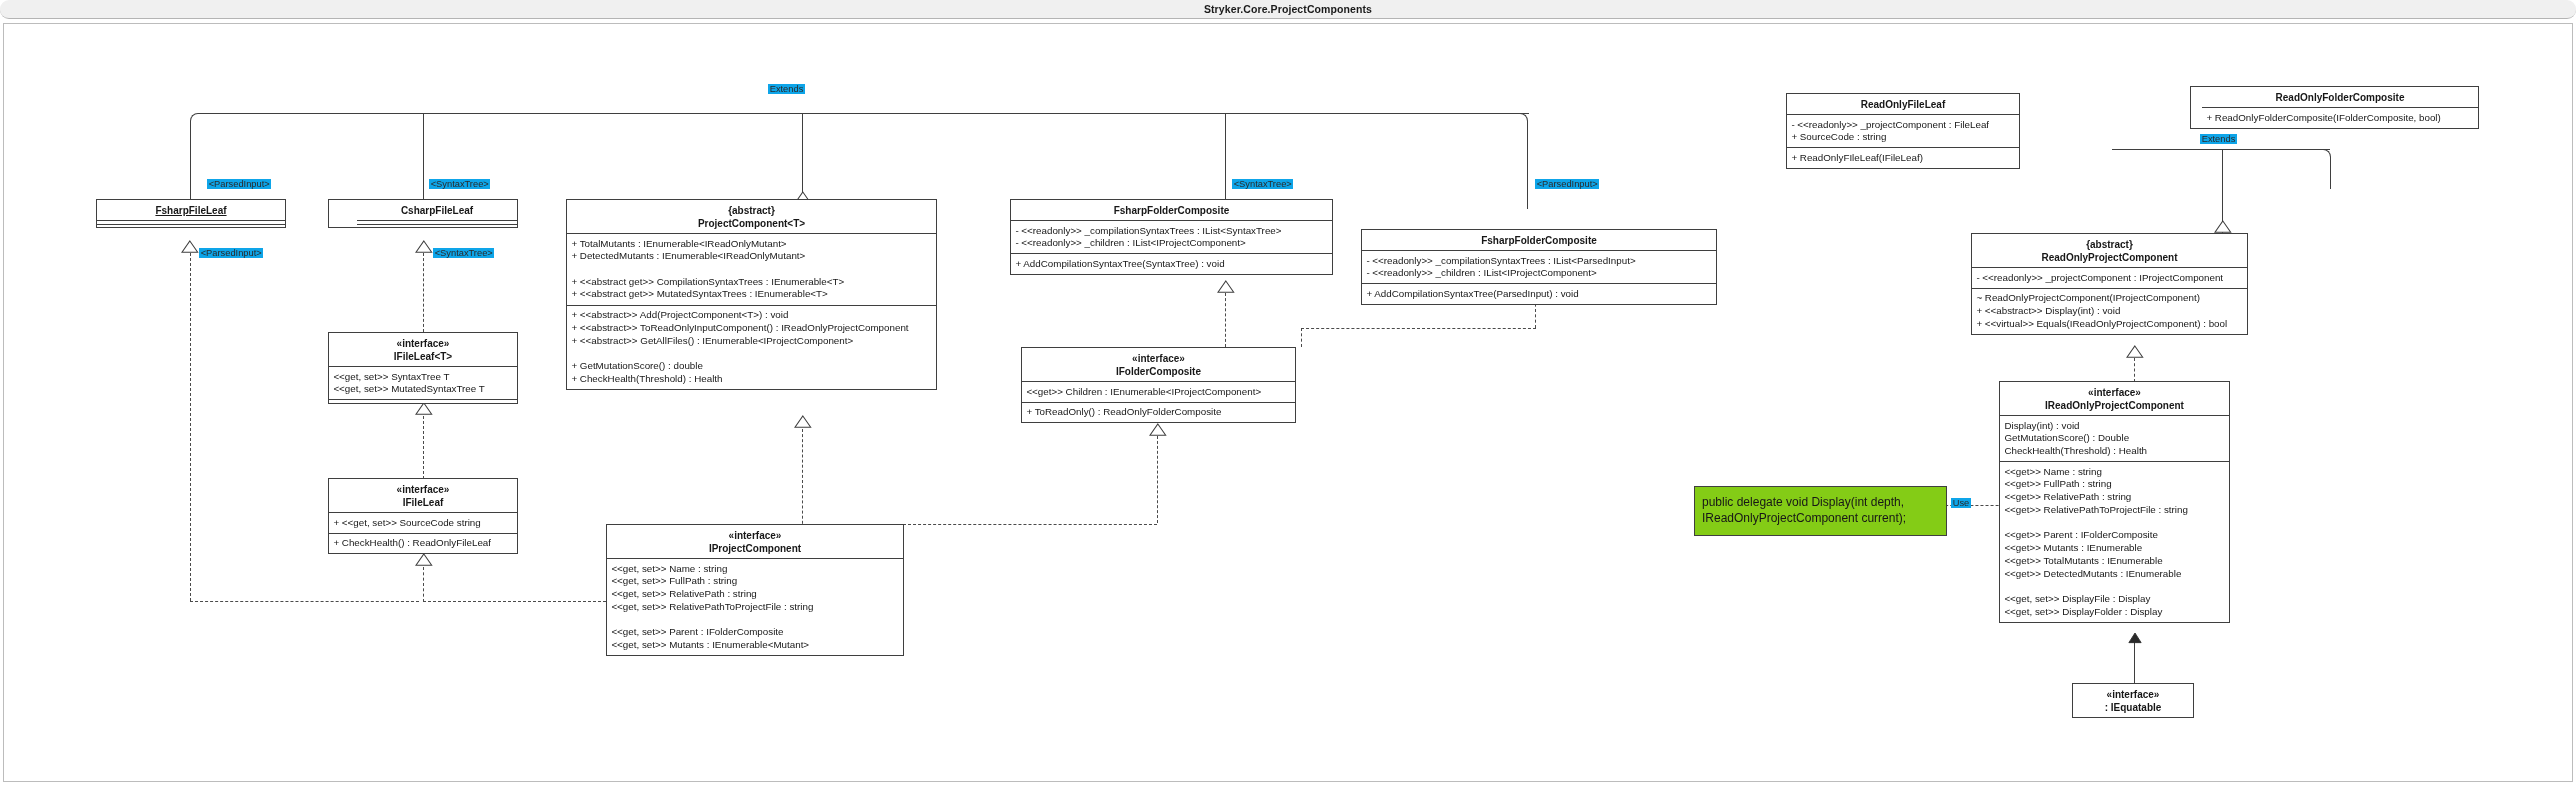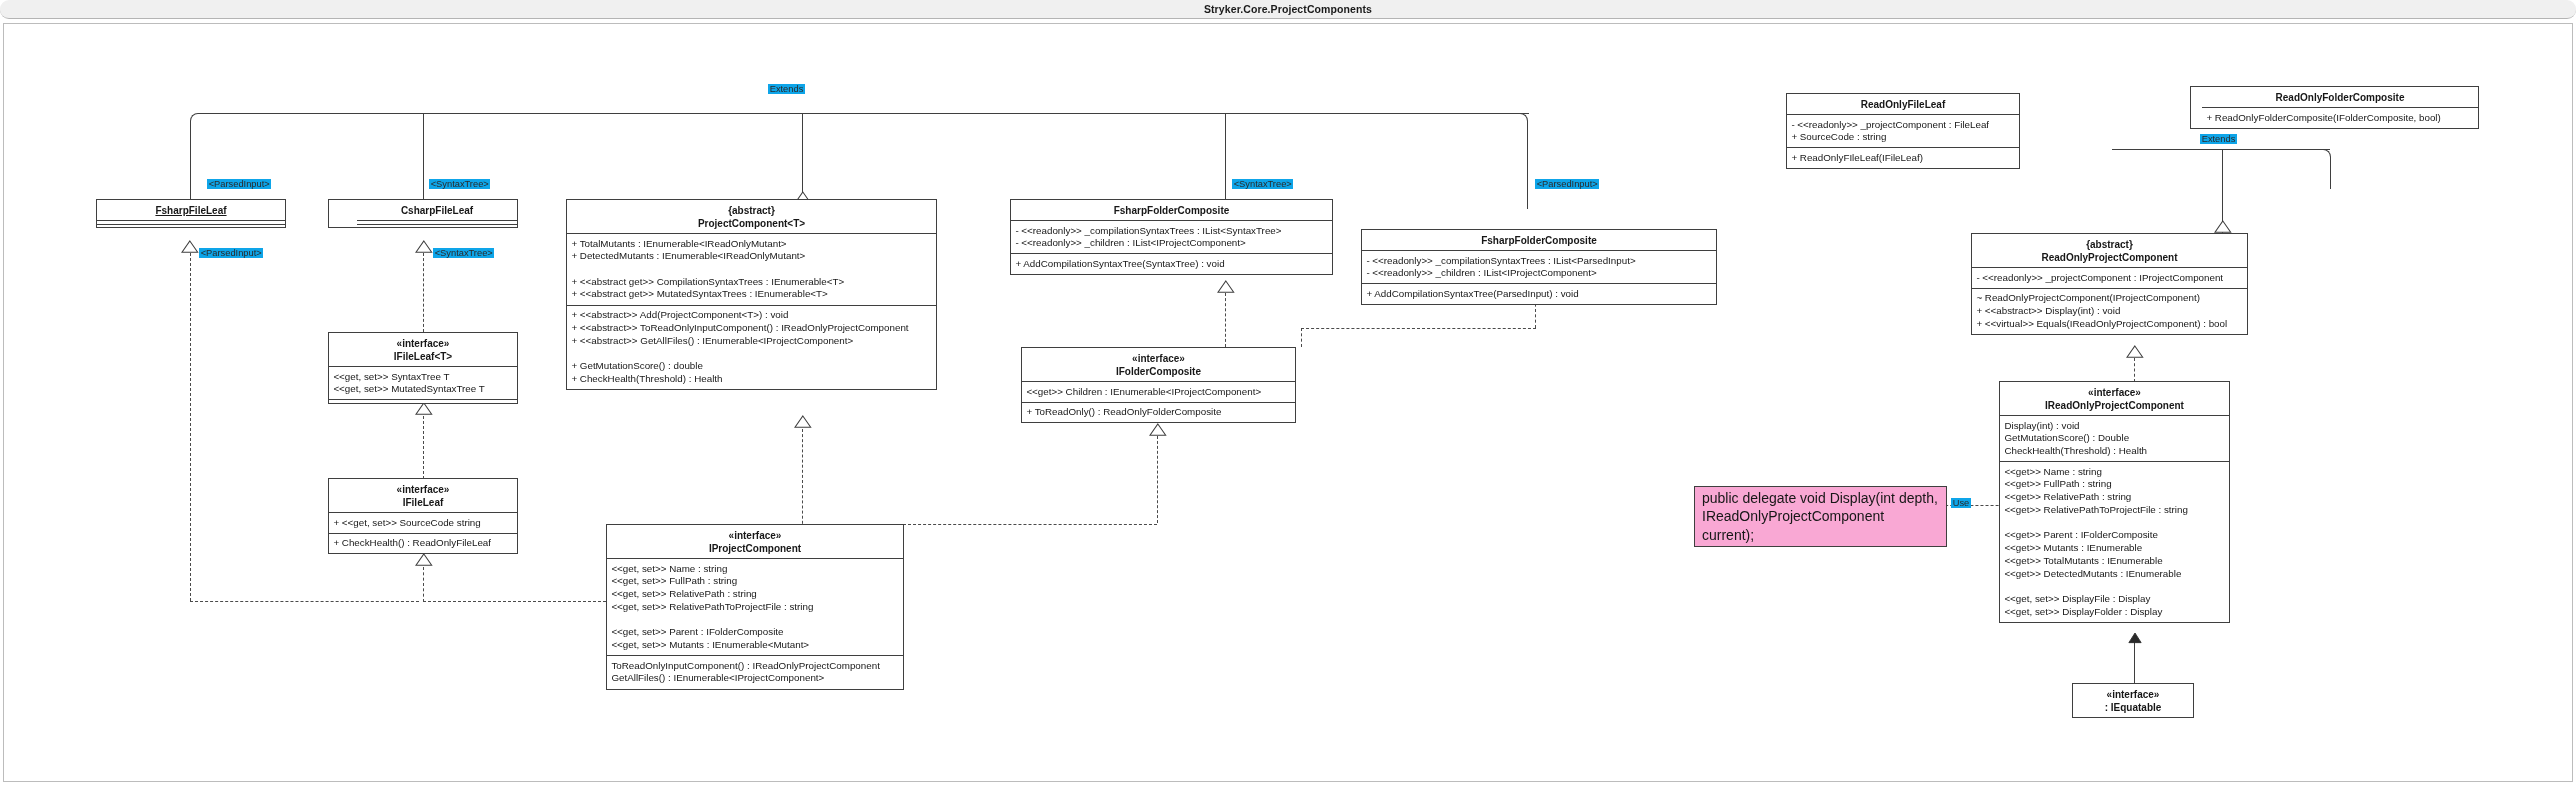--- a/index.html
+++ b/index.html
@@ -52,24 +52,24 @@
     border-top:0.9px solid #3f3f3f;
     padding:3.5px 4.4px 3.5px 4.4px;
     white-space:pre-line;
   }
   .uml .sec.empty { padding:0.9px 4.4px; min-height:3.5px; }
 
   
   .note {
     position:absolute;
     border:0.9px solid #3f3f3f;
-    background:#f9a8d4;
-    font-size:14px;
+    background:#84cc16;
+    font-size:12px;
     line-height:1.32;
-    padding:2px 7px;
+    padding:8px 7px;
     white-space:pre-line;
     color:#171717;
   }
 
   
   .ln { position:absolute; background:#3f3f3f; }
   .ln.h { height:0.9px; }
   .ln.v { width:0.9px; }
   .dln { position:absolute; }
   .dln.h { height:0; border-top:0.9px dashed #4a4a4a; }
@@ -284,22 +284,20 @@
 
   <div class="uml" style="left:606px; top:524px; width:298px;">
     <div class="hdr"><span>«interface»</span><br><span>IProjectComponent</span></div>
     <div class="sec">&lt;&lt;get, set&gt;&gt; Name : string
 &lt;&lt;get, set&gt;&gt; FullPath : string
 &lt;&lt;get, set&gt;&gt; RelativePath : string
 &lt;&lt;get, set&gt;&gt; RelativePathToProjectFile : string
 
 &lt;&lt;get, set&gt;&gt; Parent : IFolderComposite
 &lt;&lt;get, set&gt;&gt; Mutants : IEnumerable&lt;Mutant&gt;</div>
-    <div class="sec">ToReadOnlyInputComponent() : IReadOnlyProjectComponent
-GetAllFiles() : IEnumerable&lt;IProjectComponent&gt;</div>
   </div>
 
   <div class="uml" style="left:1786px; top:93px; width:234px;">
     <div class="hdr">ReadOnlyFileLeaf</div>
     <div class="sec">- &lt;&lt;readonly&gt;&gt; _projectComponent : FileLeaf
 + SourceCode : string</div>
     <div class="sec">+ ReadOnlyFIleLeaf(IFileLeaf)</div>
   </div>
 
   <div class="uml" style="left:2190px; top:86px; width:289px;padding-left:11px;">

